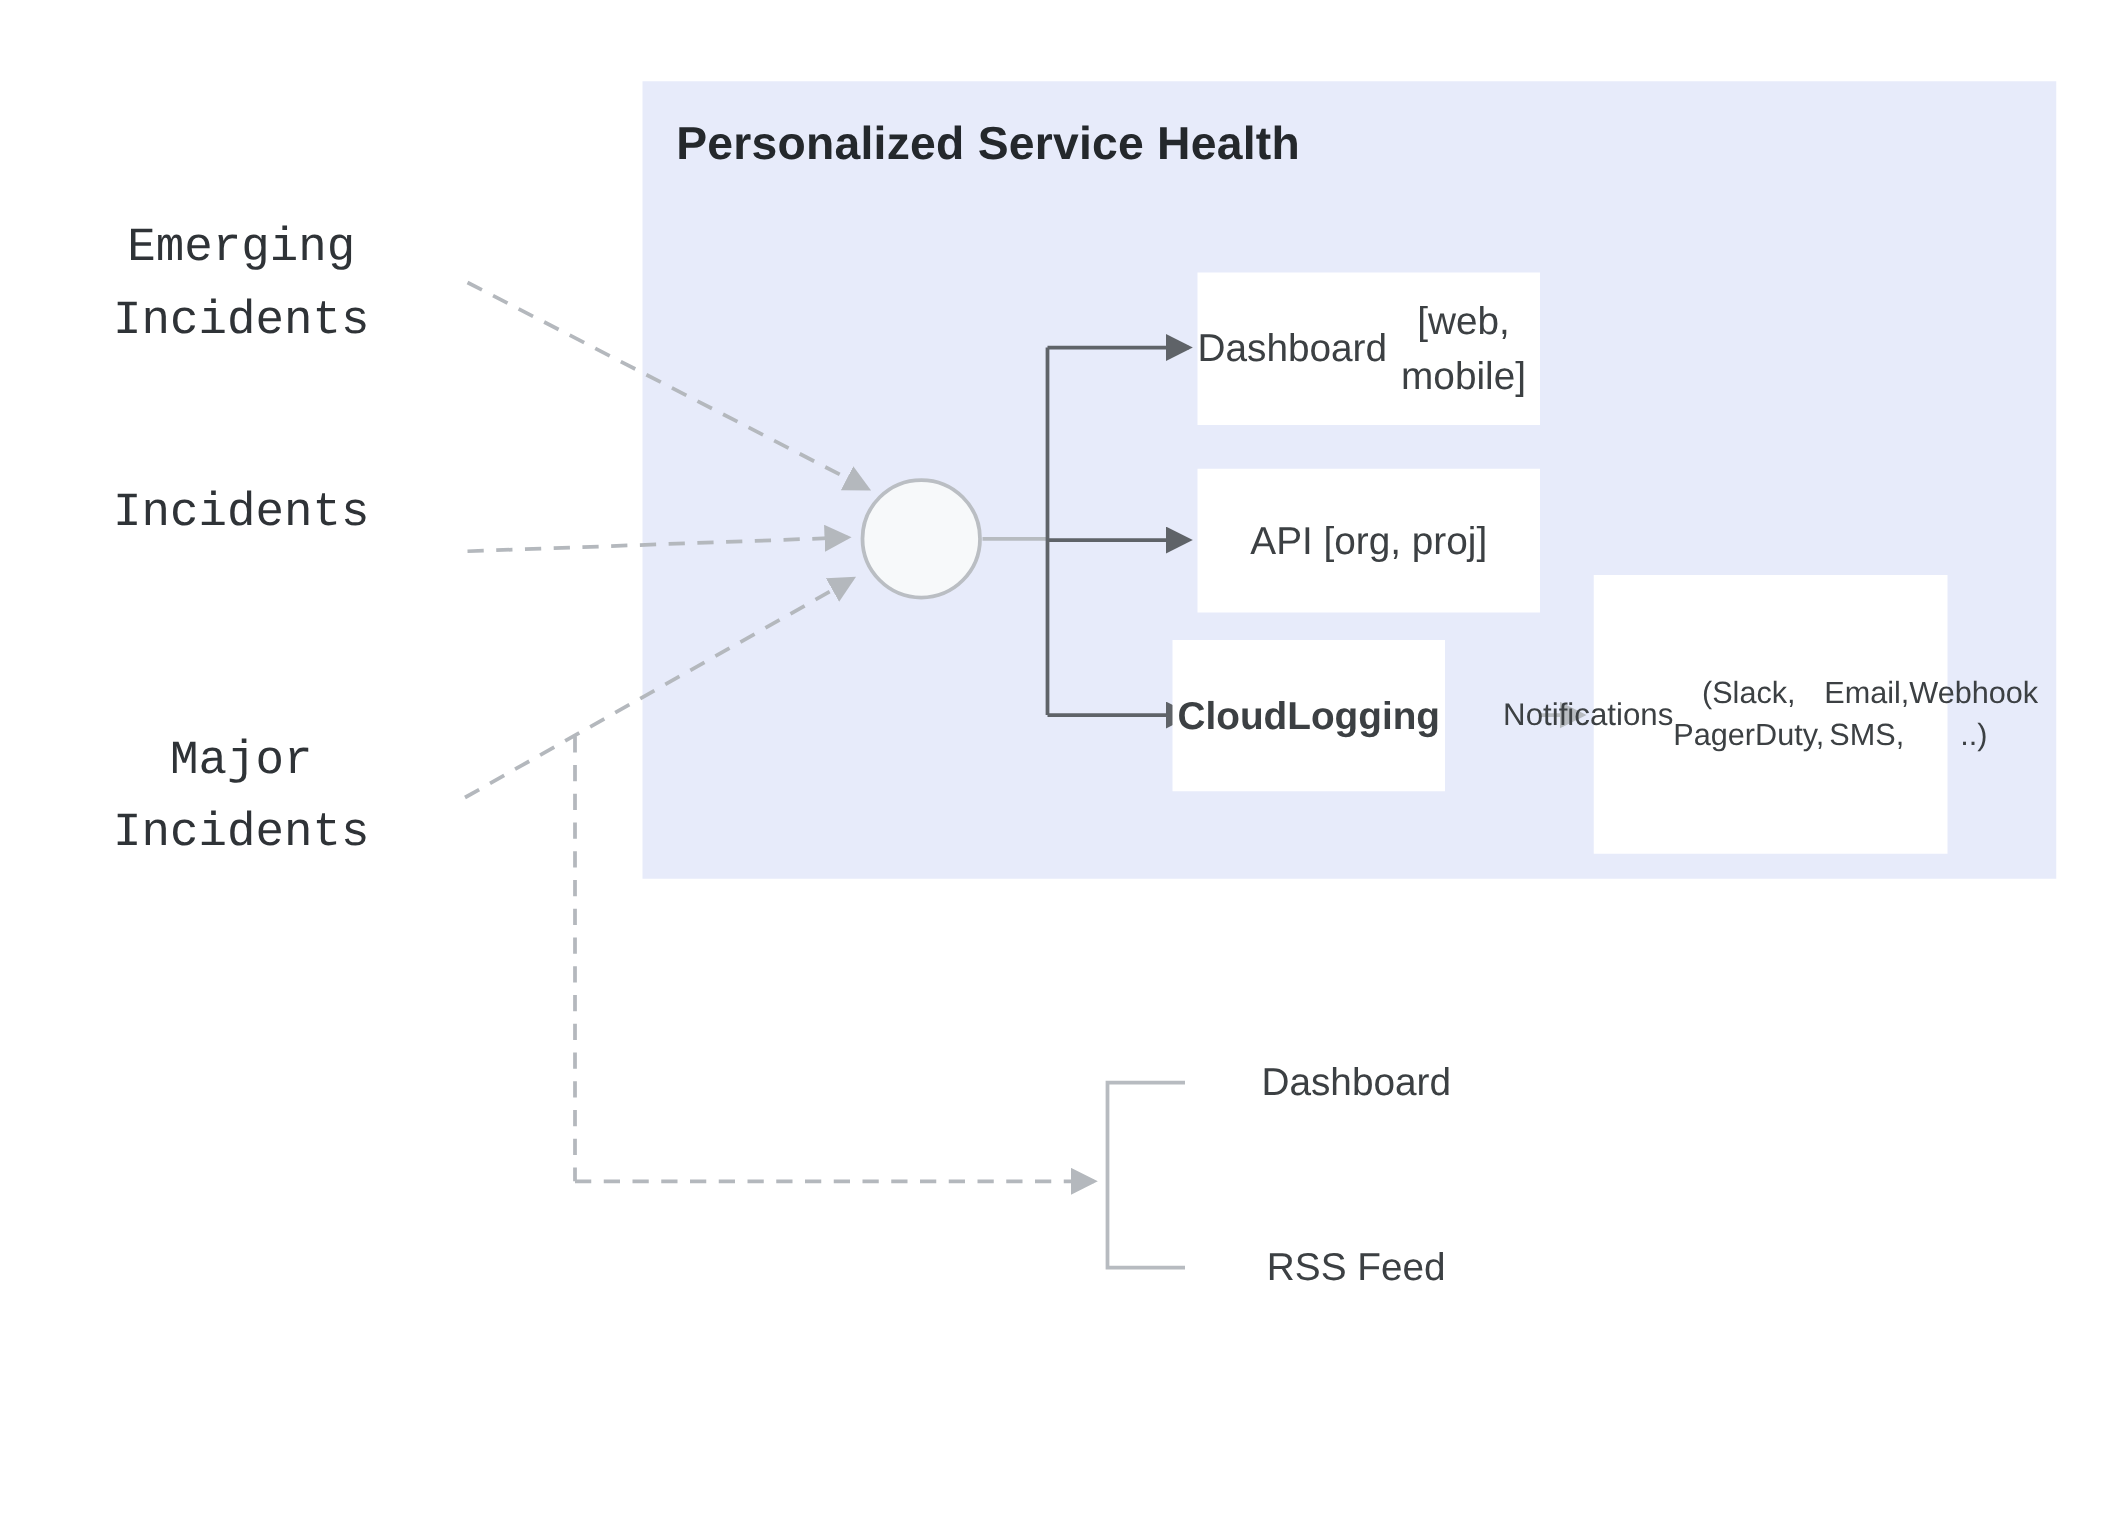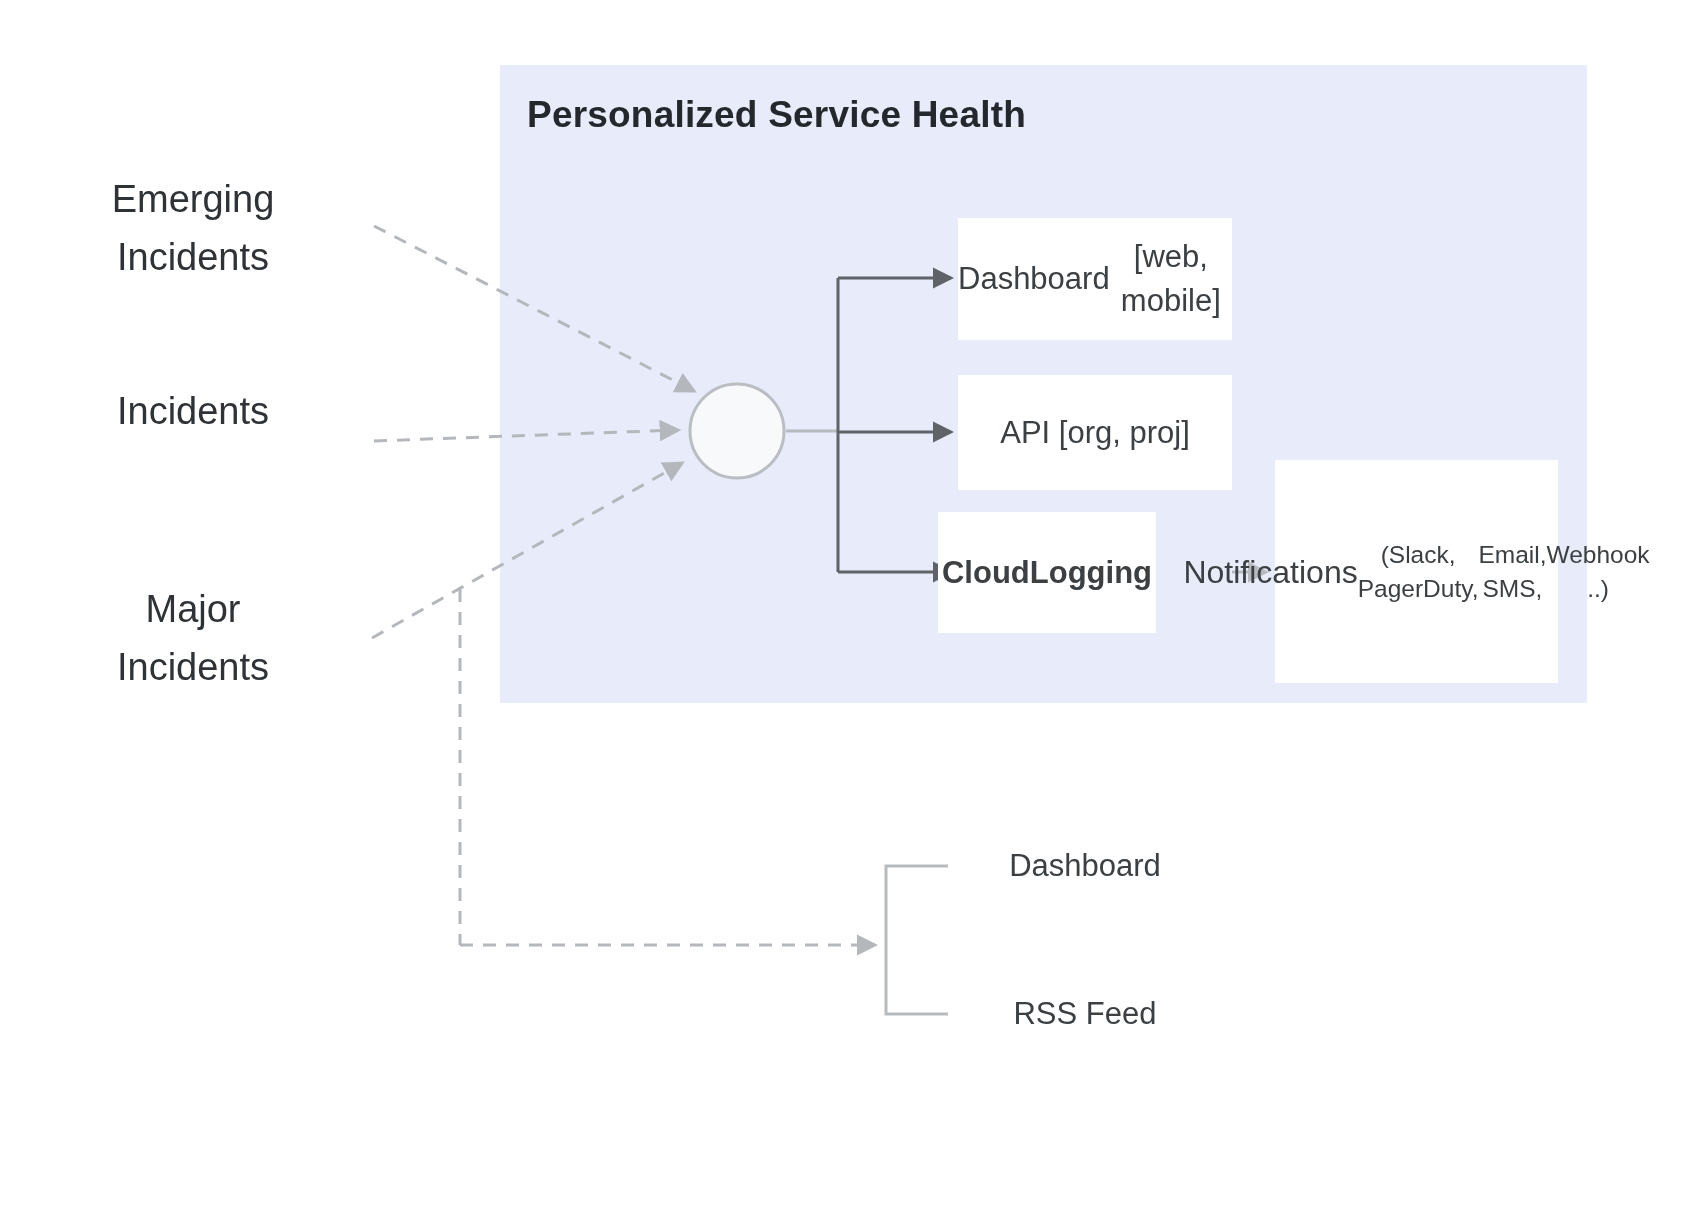--- a/index.html
+++ b/index.html
@@ -4,53 +4,53 @@
 <style>
   html,body{margin:0;padding:0;background:#ffffff;}
   .canvas{
     position:relative;
     width:1702px;height:1210px;
     background:#ffffff;
     font-family:"Liberation Sans", sans-serif;
     overflow:hidden;
   }
   .panel{position:absolute;z-index:1;}
-  .panel.blue{left:500px;top:65px;width:1087px;height:638px;background:var(--panel-blue);}
+  .panel.blue{left:514px;top:65px;width:1087px;height:638px;background:var(--panel-blue);padding-left:44px;}
   .panel.green{left:500px;top:727px;width:1087px;height:400px;background:var(--panel-green);}
   .panel-title{
     position:absolute;left:27px;
     font-size:37px;font-weight:bold;color:var(--title-text);
     letter-spacing:0.2px;white-space:nowrap;
   }
   .panel.blue .panel-title{top:29px;}
   .panel.green .panel-title{top:17px;}
 
   .src-label{
     position:absolute;left:33px;width:320px;z-index:1;
-    text-align:center;font-size:38px;line-height:58px;color:var(--label-text);
+    text-align:center;font-size:38px;line-height:58px;color:var(--label-text);font-family:Liberation Mono, monospace;
   }
   .src-label.emerging{top:170px;}
   .src-label.confirmed{top:382px;}
   .src-label.major{top:580px;}
 
   svg.wires{position:absolute;left:0;top:0;z-index:2;pointer-events:none;}
 
   .node-box{
     position:absolute;z-index:3;background:var(--box-bg);
     display:flex;align-items:center;justify-content:center;
     text-align:center;color:var(--box-text);
     font-size:31px;line-height:44px;
   }
   .box-dashboard    {left:958px; top:218px; width:274px;height:122px;}
   .box-api          {left:958px; top:375px; width:274px;height:115px;}
   .box-logging      {left:938px; top:512px; width:218px;height:121px;font-weight:bold;}
   .box-notifications{left:1275px;top:460px; width:283px;height:223px;}
   .box-gdashboard   {left:948px; top:806px; width:274px;height:120px;}
   .box-rss          {left:948px; top:953px; width:274px;height:122px;}
-  .notif-title{font-size:32px;line-height:40px;}
+  .notif-title{font-size:25px;line-height:40px;}
   .notif-sub{font-size:24.5px;line-height:34px;}
 </style>
 </head>
 <body>
 
 <div class="canvas">
 
   <div class="panel blue">
     <div class="panel-title">Personalized Service Health</div>
   </div>

